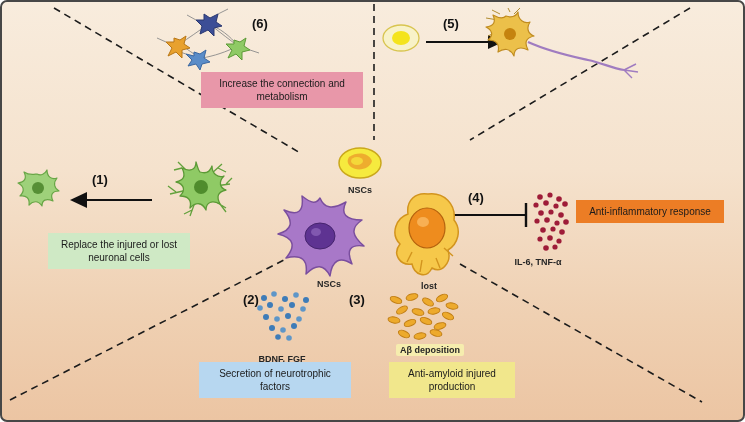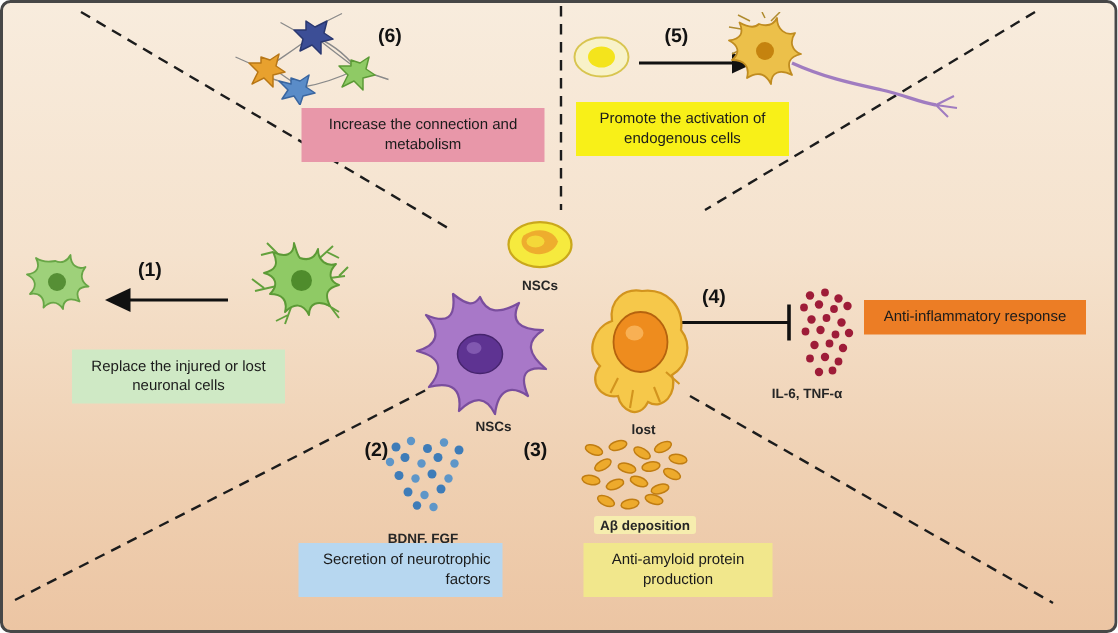--- a/index.html
+++ b/index.html
@@ -65,21 +65,20 @@
     <ellipse cx="21" cy="16" rx="9" ry="7" fill="#f4e41c"></ellipse>
   </svg>
   <div class="num" style="left:441px;top:14px">(5)</div>
   <svg class="abs" style="left:478px;top:6px" width="170" height="74" viewBox="0 0 170 74">
     <path d="M20 6 L12 2 M18 12 L6 10 M20 22 L8 28 M34 6 L40 0 M30 4 L28 0" stroke="#b08c30" stroke-width="1" fill="none"></path>
     <path d="M26 8 C32 10,36 8,38 4 C38 12,44 16,50 14 C46 20,48 26,54 28 C46 30,44 34,48 42 C40 38,34 40,34 48 C30 40,24 40,18 44 C20 36,16 32,8 32 C14 27,12 22,6 19 C14 18,16 14,13 7 C20 11,24 10,26 8 Z" fill="#ecc04a" stroke="#c08c20" stroke-width="1.2" stroke-linejoin="round"></path>
     <circle cx="30" cy="26" r="6" fill="#c5830f"></circle>
     <path d="M48 34 C70 44,90 48,108 52 C122 55,132 60,144 62" stroke="#a07cc0" stroke-width="2.2" fill="none"></path>
     <path d="M144 62 L156 56 M144 62 L158 64 M144 62 L152 70" stroke="#a07cc0" stroke-width="1.4" fill="none"></path>
   </svg>
-  <div class="box" style="left: 382px; top: 66px; width: 142px; background-color: rgb(248, 240, 24);">Promote the activation of endogenous cells</div>
 
   <svg class="abs" style="left:10px;top:164px" width="50" height="44" viewBox="0 0 50 44">
     <path d="M25 8 C29 10,33 8,35 4 C35 11,40 14,45 12 C41 17,42 22,47 25 C40 25,38 29,41 35 C34 32,30 34,30 40 C26 34,21 35,17 39 C18 32,14 29,8 30 C13 25,12 20,6 17 C13 16,15 12,12 6 C18 10,23 8,25 8 Z" fill="#9ed17a" stroke="#68a646" stroke-width="1.2" stroke-linejoin="round"></path>
     <circle cx="26" cy="22" r="6" fill="#568f35"></circle>
   </svg>
   <div class="num" style="left:90px;top:170px">(1)</div>
   <svg class="abs" style="left:158px;top:152px" width="80" height="72" viewBox="0 0 80 72">
     <path d="M40 30 L18 8 M22 14 L14 16 M40 30 L62 10 M58 14 L66 18 M40 34 L70 30 M66 30 L72 24 M40 38 L66 54 M60 50 L66 58 M38 40 L30 62 M32 56 L24 60 M36 34 L10 40 M16 38 L8 32" stroke="#63a13c" stroke-width="1.3" fill="none"></path>
     <path d="M40 18 C46 20,50 18,52 12 C52 20,58 24,64 22 C58 28,60 34,66 36 C58 38,56 42,60 50 C52 46,46 48,46 56 C42 48,36 48,30 54 C32 46,28 42,20 42 C26 36,24 30,16 28 C24 26,26 22,22 14 C30 18,36 16,36 8 C38 14,38 16,40 18 Z" fill="#8fca65" stroke="#5c9a36" stroke-width="1.3" stroke-linejoin="round"></path>
     <circle cx="41" cy="33" r="7" fill="#4f8c2c"></circle>
@@ -156,21 +155,21 @@
       <circle cx="34" cy="26" r="3" fill="#3e7cb8"></circle>
         <circle cx="45" cy="29" r="2.8" fill="#5e96c8"></circle>
       <circle cx="18" cy="38" r="3" fill="#3e7cb8"></circle>
         <circle cx="29" cy="40" r="2.8" fill="#5e96c8"></circle>
       <circle cx="40" cy="36" r="3" fill="#3e7cb8"></circle>
         <circle cx="24" cy="47" r="2.8" fill="#3e7cb8"></circle>
       <circle cx="35" cy="48" r="2.8" fill="#5e96c8"></circle>
     </g>
   </svg>
   <div class="mol-label" style="left:246px;top:352px;width:68px">BDNF, FGF</div>
-  <div class="box" style="left: 197px; top: 360px; width: 136px; background-color: rgb(183, 215, 240); text-align: right;">Secretion of neurotrophic factors</div>
+  <div class="box" style="left: 197px; top: 360px; width: 152px; background-color: rgb(183, 215, 240);">Secretion of neurotrophic factors</div>
 
   <div class="num" style="left:347px;top:290px">(3)</div>
   <svg class="abs" style="left:380px;top:288px" width="84" height="58" viewBox="0 0 84 58">
     <g fill="#edaa2c" stroke="#c07d12" stroke-width="1">
       <ellipse cx="14" cy="10" rx="6" ry="3" transform="rotate(20 14 10)"></ellipse>
       <ellipse cx="30" cy="7" rx="6" ry="3" transform="rotate(-15 30 7)"></ellipse>
       <ellipse cx="46" cy="12" rx="6" ry="3" transform="rotate(30 46 12)"></ellipse>
       <ellipse cx="60" cy="8" rx="6" ry="3" transform="rotate(-25 60 8)"></ellipse>
       <ellipse cx="70" cy="16" rx="6" ry="3" transform="rotate(10 70 16)"></ellipse>
       <ellipse cx="20" cy="20" rx="6" ry="3" transform="rotate(-30 20 20)"></ellipse>
@@ -182,15 +181,15 @@
       <ellipse cx="44" cy="31" rx="6" ry="3" transform="rotate(20 44 31)"></ellipse>
       <ellipse cx="58" cy="36" rx="6" ry="3" transform="rotate(-15 58 36)"></ellipse>
       <ellipse cx="22" cy="44" rx="6" ry="3" transform="rotate(25 22 44)"></ellipse>
       <ellipse cx="38" cy="46" rx="6" ry="3" transform="rotate(-10 38 46)"></ellipse>
       <ellipse cx="54" cy="43" rx="6" ry="3" transform="rotate(15 54 43)"></ellipse>
     </g>
   </svg>
   <div class="mol-label" style="left:386px;top:342px;width:84px">
     <span class="chip" style="background-color: rgb(246, 237, 174);">Aβ deposition</span>
   </div>
-  <div class="box" style="left: 387px; top: 360px; width: 126px; background-color: rgb(241, 231, 140);">Anti-amyloid protein production</div>
+  <div class="box" style="left: 387px; top: 360px; width: 126px; background-color: rgb(241, 231, 140);">Anti-amyloid injured production</div>
 
 </div>
 
 </body></html>

